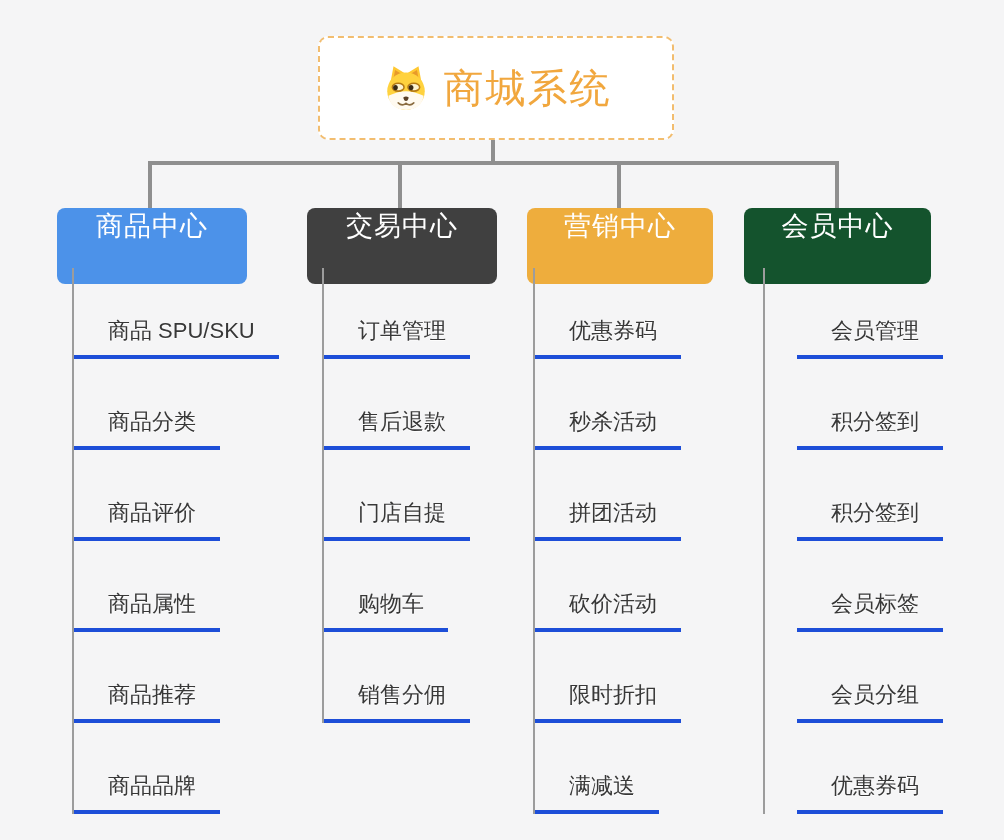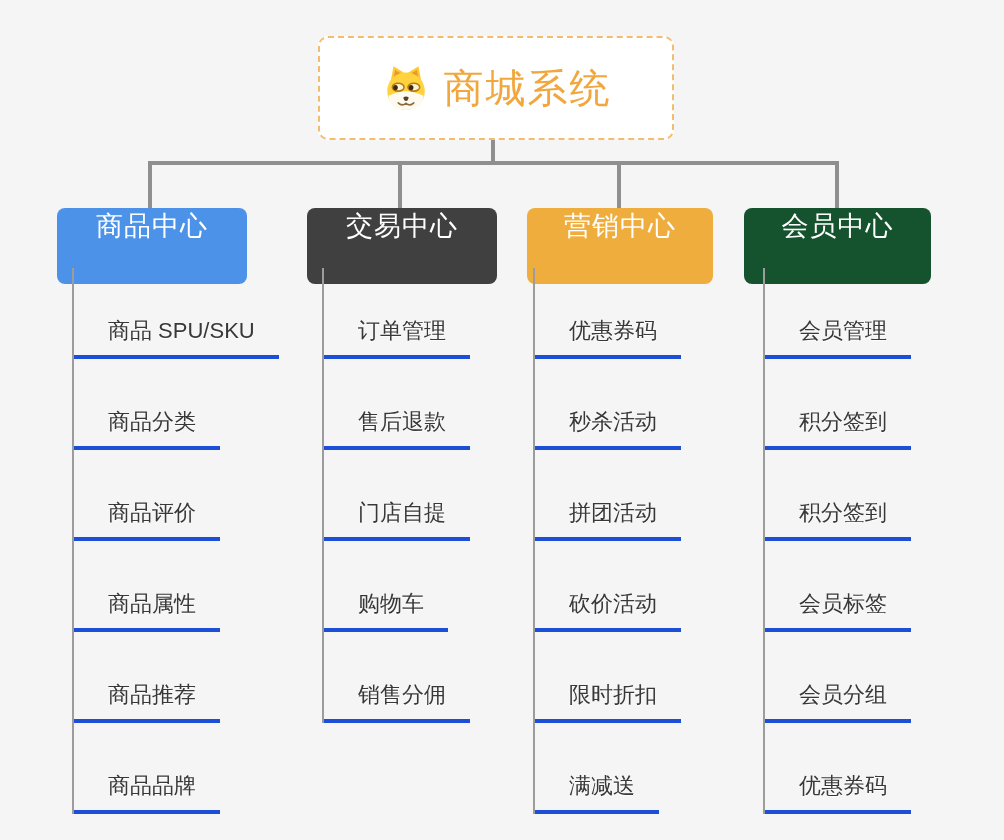--- a/index.html
+++ b/index.html
@@ -40,21 +40,21 @@
   .b3 { left:744px; width:187px; }
 
   
   .col {
     position:absolute; top:268px;
     border-left:2px solid #9c9c9c;
   }
   .c0 { left:72px; }
   .c1 { left:322px; }
   .c2 { left:533px; }
-  .c3 { left:763px; }
+  .c3 { left:763px;padding-left:32px; }
   .leaf {
     display:table;            
     margin-top:47px;
     padding:0 24px 8px 34px;
     border-bottom:4px solid #1d4ed8;
     font-size:22px; line-height:32px; color:#383838;
     white-space:nowrap;
     text-shadow:0 1px 0 rgba(255,255,255,.8);
     cursor:default;
   }

